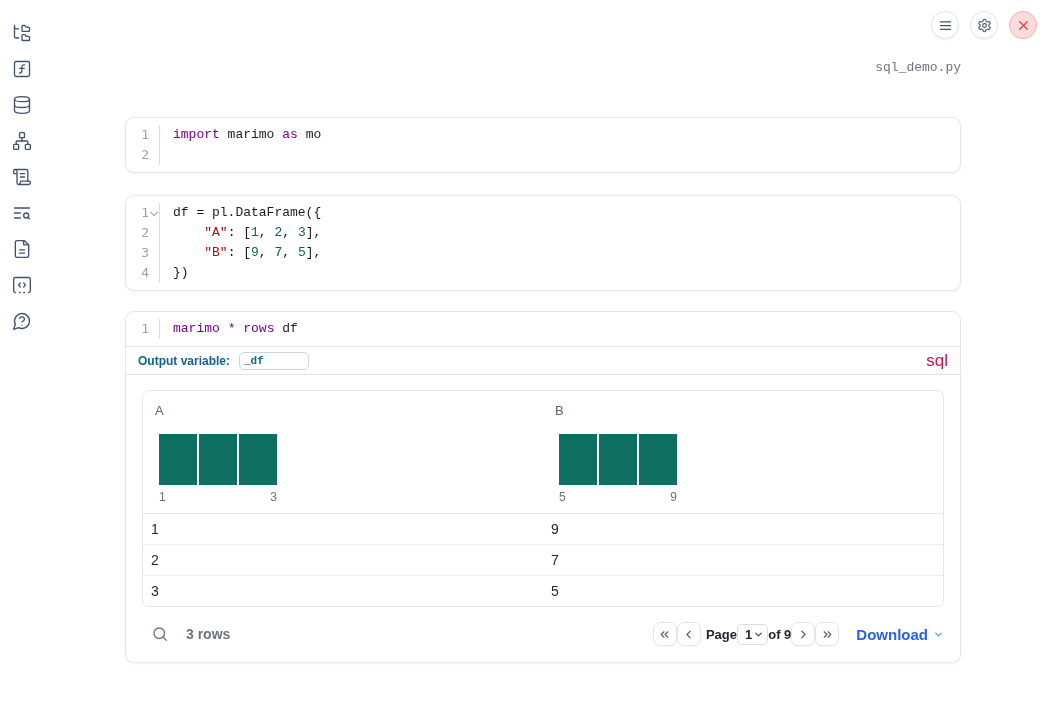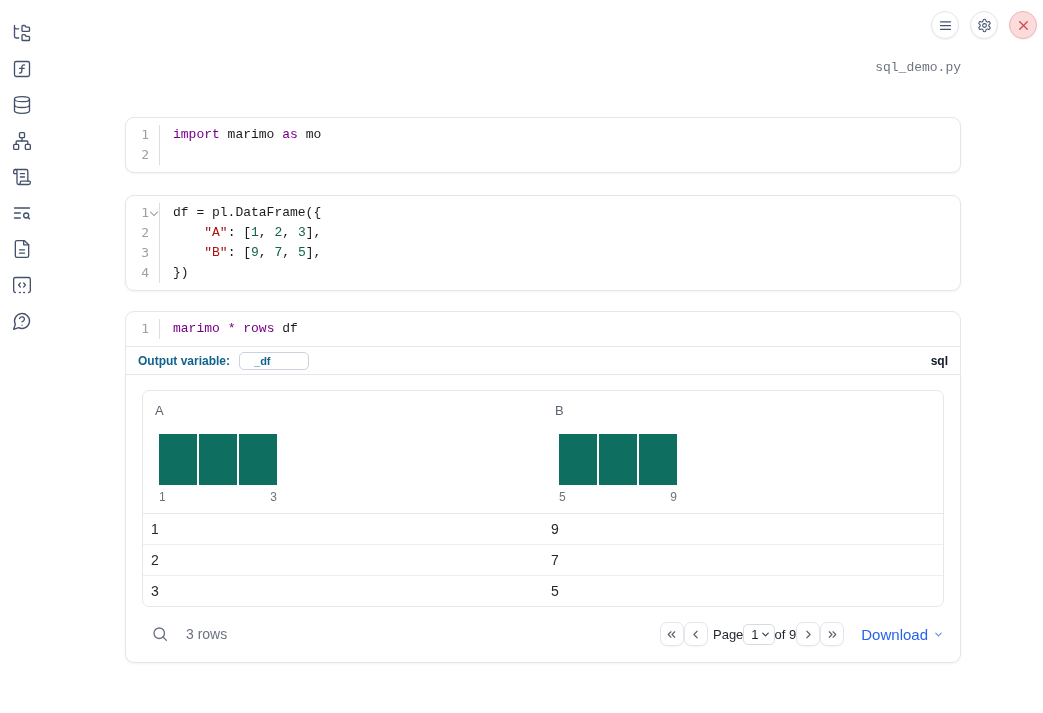--- a/index.html
+++ b/index.html
@@ -37,38 +37,38 @@
   .fold { position:absolute; right:2px; top:6px; width:6px; height:6px;
     border-right:1.4px solid #9aa0a6; border-bottom:1.4px solid #9aa0a6; transform:rotate(45deg); }
   .src { padding-left:13px; white-space:pre; color:#1c1c1c;font-family:Liberation Mono, monospace; }
   .tok-keyword { color:#770088; }
   .tok-string  { color:#aa1111; }
   .tok-number  { color:#116644; }
   
   .sql-footer { border-top:1px solid #e3e6ea; display:flex; align-items:center; gap:9px; padding:5px 12px; height:28px; }
   .ov-label { font-size:12px; font-weight:bold; color:#10648c; }
   .ov-input { width:70px; height:18px; border:1px solid #c9d2dd; border-radius:5px;
-    font-family:Liberation Sans, sans-serif; font-size:11px; font-weight:bold; color:#10648c; padding:0 14px; }
-  .sql-badge { margin-left:auto; font-size:12px; font-weight:bold; color:#0f172a; }
+    font-family:Liberation Mono, monospace; font-size:11px; font-weight:bold; color:#10648c; padding:0 4px; }
+  .sql-badge { margin-left:auto; font-size:17px; font-weight:normal; color:#be185d; }
   
   .output-panel { border:1px solid #e3e6ea; border-top:none; border-radius:0 0 9px 9px;
     background:#fff; box-shadow:0 1px 3px rgba(15,23,42,.05); padding:15px 16px 13px; }
   .table-panel { border:1px solid #e5e7eb; border-radius:7px; overflow:hidden; }
   table { width:100%; border-collapse:collapse; }
   thead th { width:50%; text-align:left; vertical-align:top; padding:10px 8px 6px; font-weight:normal;
     border-bottom:1px solid #e5e7eb; cursor:pointer; }
   .col-label { font-size:13px; color:#5b6472; padding-left:4px; display:inline-block; }
   .hist { display:flex; align-items:flex-end; gap:2px; height:51px; margin:15px 0 0 8px; }
   .hist .bar { width:38px; }
   .hist-labels { display:flex; justify-content:space-between; width:118px; margin:5px 0 3px 8px;
     font-size:12px; color:#6b7280; }
   tbody td { padding:7px 8px; font-size:14px; color:#26272b; }
   tbody tr + tr td { border-top:1px solid #eceef1; }
   
-  .table-footer { display:flex; align-items:center; margin-top:12px; height:30px; }
+  .table-footer { display:flex; align-items:center; margin-top:12px; height:30px;font-weight:bold; }
   .search-btn { color:#6b7280; width:18px; height:18px; margin-left:9px; cursor:pointer; display:flex; }
   .search-btn svg { width:18px; height:18px; }
   .row-count { margin-left:17px; font-size:14px; color:#6b7280; }
   .pager { margin-left:auto; display:flex; align-items:center; gap:0; }
   .pg-btn { width:24px; height:24px; border:1px solid #e3e6ea; border-radius:7px; background:#fff;
     display:flex; align-items:center; justify-content:center; color:#5b6472;
     box-shadow:0 1px 1px rgba(0,0,0,.04); cursor:pointer; }
   .pg-btn svg { width:13px; height:13px; }
   .page-label, .of-label { font-size:13px; color:#1f2430; }
   .page-label { margin-left:5px; }

